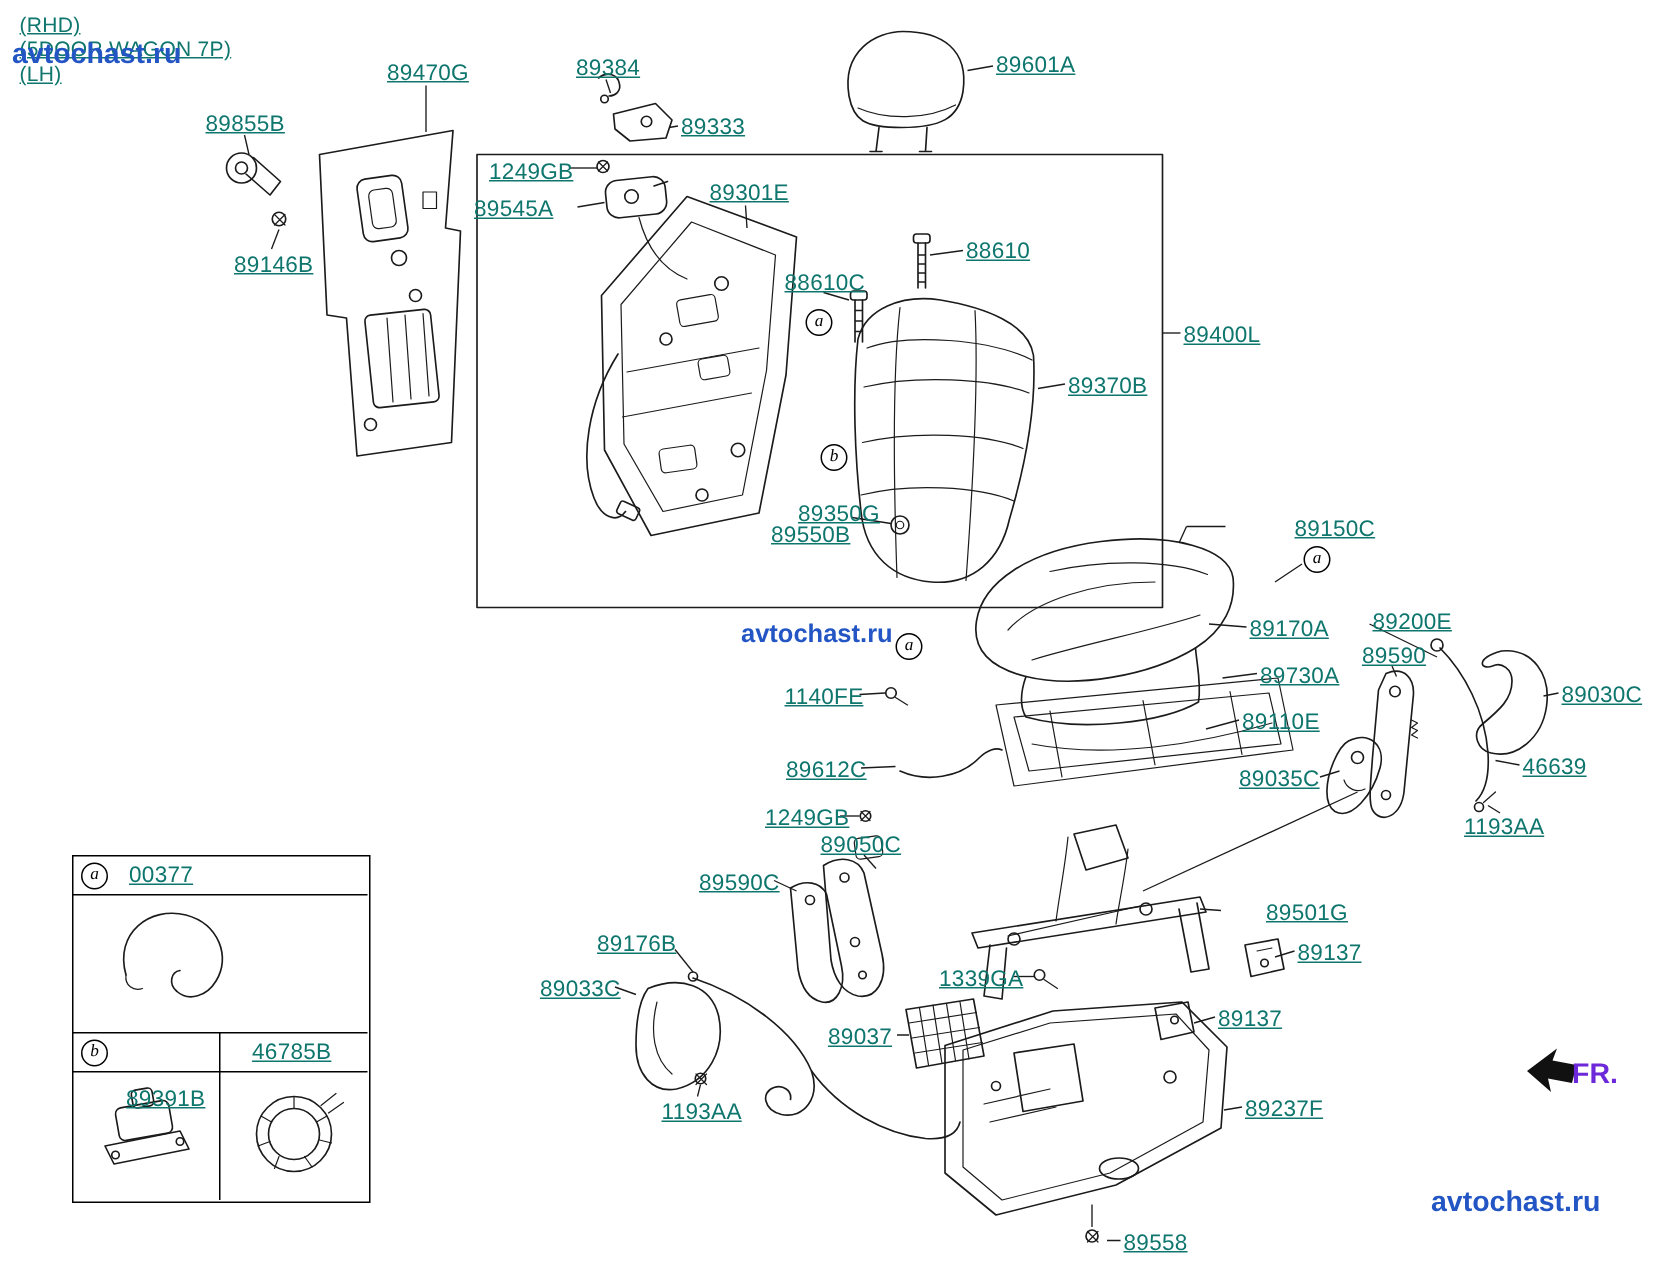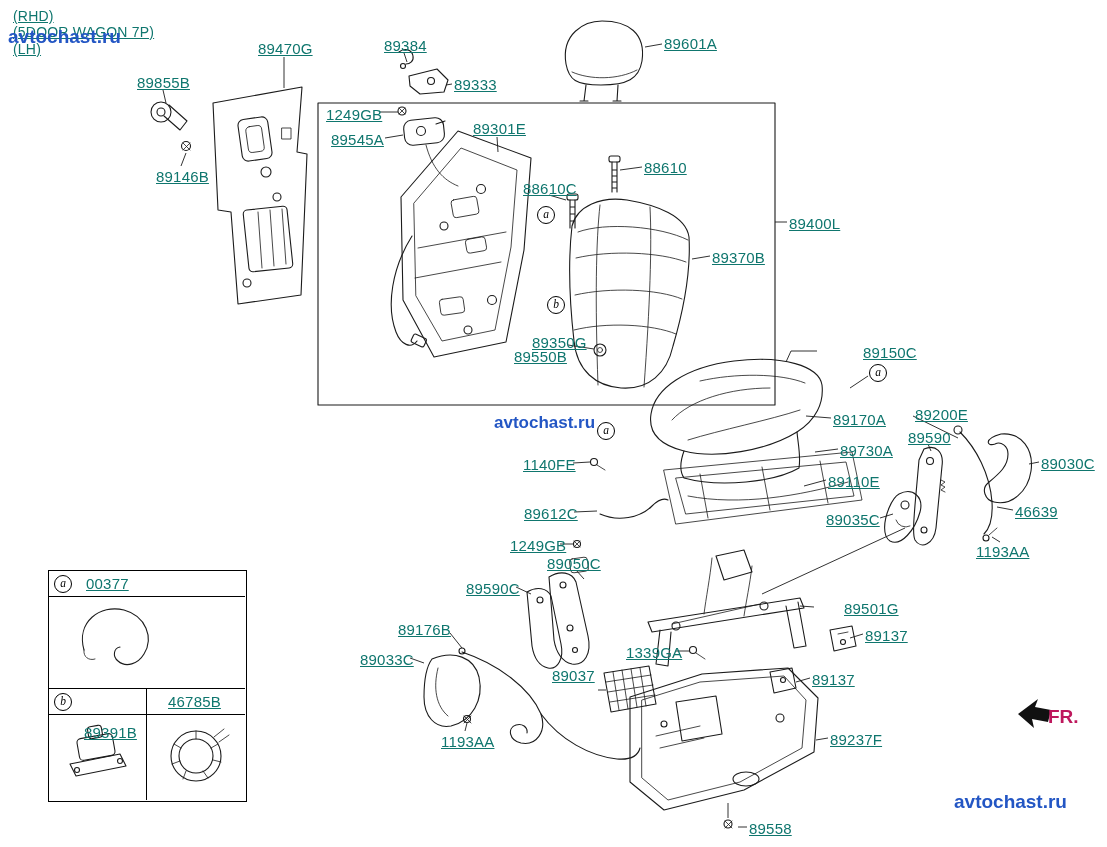--- a/index.html
+++ b/index.html
@@ -21,21 +21,21 @@
     position:absolute;z-index:4;color:#2356c4;font-weight:bold;
     font-size:19px;line-height:20px;white-space:nowrap;
   }
   .wm.center{font-size:17px;}
   .marker{
     position:absolute;z-index:3;width:16px;height:16px;border:1.3px solid #000;
     border-radius:50%;text-align:center;line-height:15px;font-size:11.5px;
     font-family:"Liberation Serif", serif;font-style:italic;background:#fff;
   }
   .fr{
-    position:absolute;z-index:3;font-size:19px;font-weight:bold;color:#be185d;
+    position:absolute;z-index:3;font-size:19px;font-weight:bold;color:#6d28d9;
   }
   .tbox{position:absolute;z-index:2;border:1.3px solid #000;}
   .tline{position:absolute;z-index:2;background:#000;}
 </style>
 </head>
 <body>
 
 <svg class="art" width="1107" height="847" viewBox="0 0 1107 847">
 
   <g>
@@ -289,21 +289,21 @@
 <div class="wm center" style="left:494px;top:413px">avtochast.ru</div>
 <div class="wm" style="left:954px;top:792px">avtochast.ru</div>
 
 <div class="lbl" style="left:258px;top:40px">89470G</div>
 <div class="lbl" style="left:137px;top:74px">89855B</div>
 <div class="lbl" style="left:384px;top:37px">89384</div>
 <div class="lbl" style="left:454px;top:76px">89333</div>
 <div class="lbl" style="left:664px;top:35px">89601A</div>
 <div class="lbl" style="left:156px;top:168px">89146B</div>
 <div class="lbl" style="left:326px;top:106px">1249GB</div>
-<div class="lbl" style="left:331px;top:131px">89545A</div>
+<div class="lbl" style="left:316px;top:131px">89545A</div>
 <div class="lbl" style="left:473px;top:120px">89301E</div>
 <div class="lbl" style="left:523px;top:180px">88610C</div>
 <div class="lbl" style="left:644px;top:159px">88610</div>
 <div class="lbl" style="left:789px;top:215px">89400L</div>
 <div class="lbl" style="left:712px;top:249px">89370B</div>
 <div class="lbl" style="left:532px;top:334px">89350G</div>
 <div class="lbl" style="left:514px;top:348px">89550B</div>
 <div class="lbl" style="left:863px;top:344px">89150C</div>
 <div class="lbl" style="left:833px;top:411px">89170A</div>
 <div class="lbl" style="left:915px;top:406px">89200E</div>
@@ -318,21 +318,21 @@
 <div class="lbl" style="left:510px;top:537px">1249GB</div>
 <div class="lbl" style="left:976px;top:543px">1193AA</div>
 <div class="lbl" style="left:547px;top:555px">89050C</div>
 <div class="lbl" style="left:466px;top:580px">89590C</div>
 <div class="lbl" style="left:844px;top:600px">89501G</div>
 <div class="lbl" style="left:398px;top:621px">89176B</div>
 <div class="lbl" style="left:865px;top:627px">89137</div>
 <div class="lbl" style="left:626px;top:644px">1339GA</div>
 <div class="lbl" style="left:360px;top:651px">89033C</div>
 <div class="lbl" style="left:812px;top:671px">89137</div>
-<div class="lbl" style="left:552px;top:667px">89037</div>
+<div class="lbl" style="left:552px;top:683px">89037</div>
 <div class="lbl" style="left:441px;top:733px">1193AA</div>
 <div class="lbl" style="left:830px;top:731px">89237F</div>
 <div class="lbl" style="left:749px;top:820px">89558</div>
 
 <div class="marker" style="left:537px;top:206px">a</div>
 <div class="marker" style="left:547px;top:296px">b</div>
 <div class="marker" style="left:869px;top:364px">a</div>
 <div class="marker" style="left:597px;top:422px">a</div>
 
 <div class="fr" style="left:1048px;top:706px">FR.</div>

